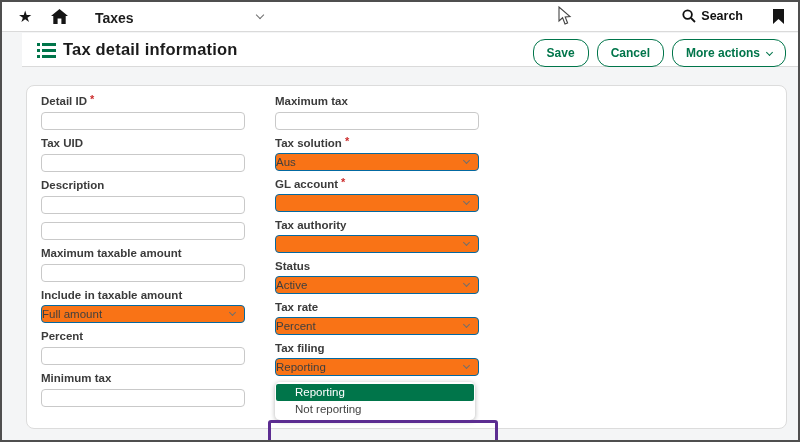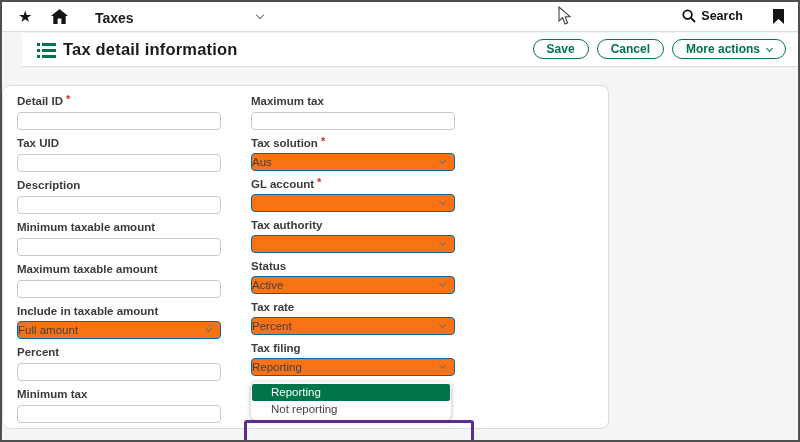--- a/index.html
+++ b/index.html
@@ -21,26 +21,26 @@
             clip-path:polygon(0 0,100% 0,100% 100%,50% 66%,0 100%);cursor:pointer;}
 
   
   .pagehead{position:absolute;left:0;top:31px;right:0;height:34px;background:#fff;border-bottom:1px solid #dadada;margin-left:20px;}
   .listicon{position:absolute;left:15px;top:10px;width:19px;}
   .li-row{display:flex;gap:2px;height:3px;margin-bottom:3px;}
   .li-sq{width:3px;background:#00754A;}
   .li-bar{flex:1;background:#00754A;}
   .pagetitle{position:absolute;left:41px;top:7px;font-size:16.5px;font-weight:700;color:#1b1b1b;letter-spacing:.2px;}
   .headbtns{position:absolute;right:12px;top:6px;display:flex;gap:8px;align-items:center;}
-  .btn{height:20px;border:1.5px solid #00754A;border-radius:12px;background:#fff;color:#00754A;
+  .btn{height:28px;border:1.5px solid #00754A;border-radius:12px;background:#fff;color:#00754A;
        font-size:12px;font-weight:600;padding:0 13px;display:flex;align-items:center;gap:7px;cursor:pointer;}
   .btn .chev{border-color:#00754A;width:5px;height:5px;margin-top:-2px;}
 
   
-  .panel{position:absolute;left:0;top:83px;width:607px;height:344px;background:#fff;
+  .panel{position:absolute;left:24px;top:83px;width:761px;height:344px;background:#fff;
          border:1px solid #dcdcdc;border-radius:8px;}
   .col{position:absolute;top:9px;width:204px;}
   .col-left{left:14px;}
   .col-right{left:248px;}
   .field{margin-bottom:7px;position:relative;}
   .flabel{font-size:11.5px;font-weight:600;color:#3b3b3b;height:13px;line-height:13px;margin-bottom:3px;white-space:nowrap;}
   .req{color:#cc2d2d;margin-left:3px;font-weight:700;position:relative;top:-2px;font-size:11px;}
   .tinput{width:100%;height:18px;border:1px solid #c9c9c9;border-radius:4px;background:#fff;
           padding:0 8px;font-size:11.5px;color:#333;outline:none;}
   .select{position:relative;width:100%;height:18px;border:1px solid #0369a1;border-radius:4px;background:#f97316;
@@ -122,21 +122,20 @@
       </div>
       <div class="field">
         <div class="flabel"><span>Tax UID</span></div>
         <input class="tinput" style="">
       </div>
       <div class="field">
         <div class="flabel"><span>Description</span></div>
         <input class="tinput" style="">
       </div>
       <div class="field">
-        <div class="flabel"><span>Minimum taxable amount</span></div>
         <input class="tinput" style="">
       </div>
       <div class="field">
         <div class="flabel"><span>Maximum taxable amount</span></div>
         <input class="tinput" style="">
       </div>
       <div class="field">
         <div class="flabel"><span>Include in taxable amount</span></div>
         <div class="select">
           <span>Full amount</span>

